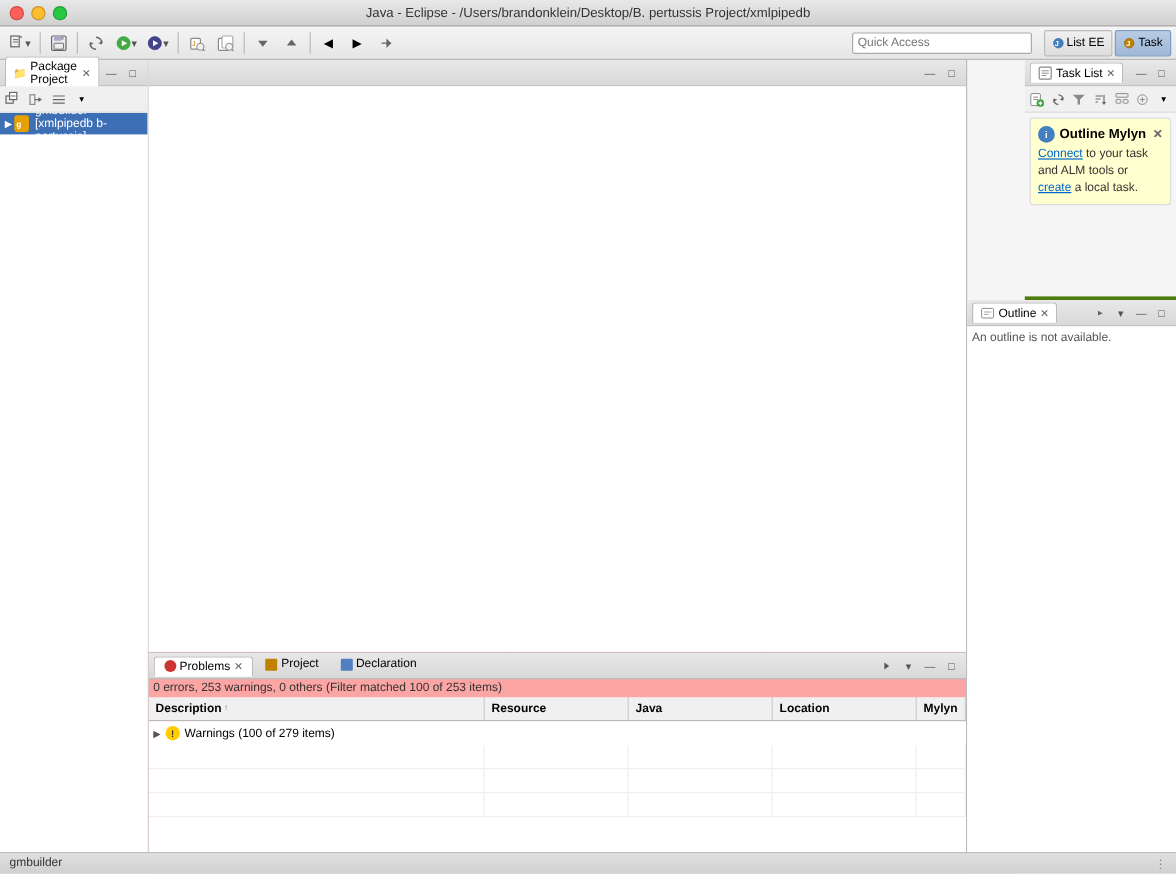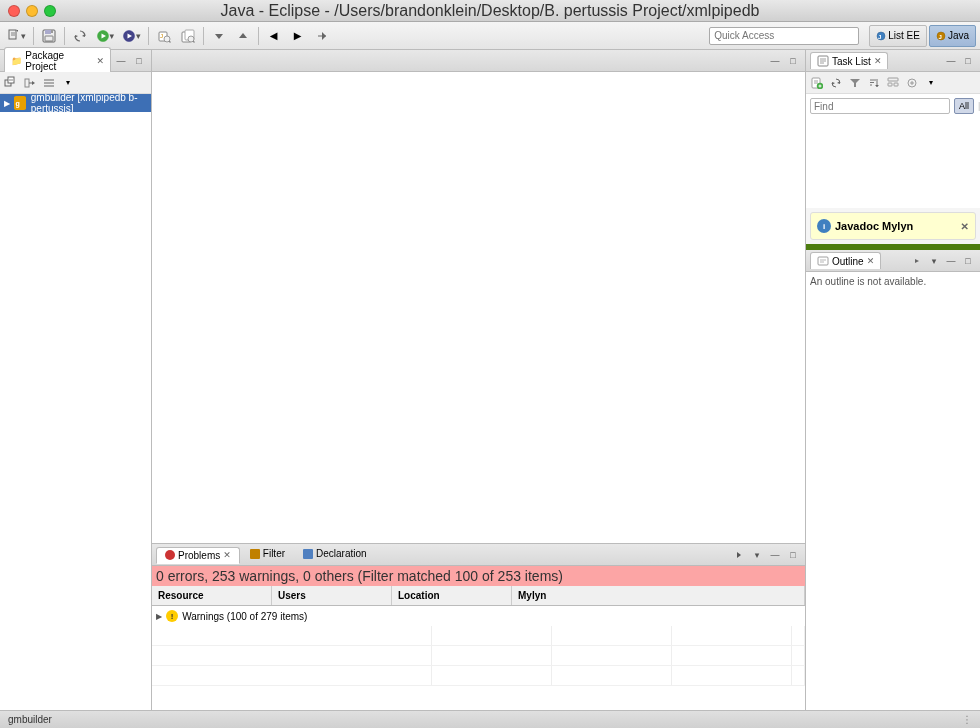--- a/index.html
+++ b/index.html
@@ -284,21 +284,21 @@
     .bottom-tab-icon.java {
       background: #c08000;
       border-radius: 1px;
     }
     .bottom-tab-icon.decl {
       background: #5080c0;
       border-radius: 1px;
     }
     .bottom-status {
       padding: 2px 4px;
-      font-size: 14px;
+      font-size: 10px;
       color: #333;
     }
     .bottom-table-header {
       display: flex;
       background: #f0f0f0;
       border-bottom: 1px solid #bbb;
       height: 20px;
     }
     .bottom-table-col {
       display: flex;
@@ -367,23 +367,24 @@
       width: 175px;
       display: flex;
       flex-direction: column;
       border-left: 1px solid #bbb;
       background: #f5f5f5;
     }
 
     
     #task-list-panel {
       height: 200px;
-      border-bottom: 6px solid #4d7c0f;
+      border-bottom: 3px solid #4d7c0f;
       display: flex;
       flex-direction: column;
+      margin-left: 48px;
     }
     #task-toolbar {
       height: 22px;
       background: #f0f0f0;
       border-bottom: 1px solid #ddd;
       display: flex;
       align-items: center;
       padding: 0 2px;
       gap: 1px;
     }
@@ -512,21 +513,21 @@
   </style>
 </head>
 <body>
 
 <div id="titlebar">
   <div class="traffic-lights">
     <div class="traffic-light tl-red"></div>
     <div class="traffic-light tl-yellow"></div>
     <div class="traffic-light tl-green"></div>
   </div>
-  <span style="font-size:16px;color:#333;">Java - Eclipse - /Users/brandonklein/Desktop/B. pertussis Project/xmlpipedb</span>
+  <span style="font-size:11px;color:#333;">Java - Eclipse - /Users/brandonklein/Desktop/B. pertussis Project/xmlpipedb</span>
 </div>
 
 <div id="main-toolbar">
 
   <button class="toolbar-btn">
     <svg width="14" height="14" viewBox="0 0 14 14">
         <rect x="2" y="1" width="7" height="9" fill="none" stroke="#666" stroke-width="1"></rect>
         <polygon points="9,1 11,1 11,3" fill="#666"></polygon>
         <line x1="4" y1="4" x2="8" y2="4" stroke="#666" stroke-width="0.8"></line>
         <line x1="4" y1="6" x2="8" y2="6" stroke="#666" stroke-width="0.8"></line>
@@ -622,21 +623,21 @@
         <circle cx="5" cy="5" r="4" fill="#4080c0" stroke="#306090" stroke-width="0.5"></circle>
         <text x="2" y="7.5" font-size="6" fill="white" font-weight="bold">J</text>
       </svg>
     <span>List EE</span>
   </button>
   <button class="perspective-btn active">
     <svg width="10" height="10" viewBox="0 0 10 10">
         <circle cx="5" cy="5" r="4" fill="#c08000" stroke="#906000" stroke-width="0.5"></circle>
         <text x="2.5" y="7.5" font-size="6" fill="white" font-weight="bold">J</text>
       </svg>
-    <span>Java</span>
+    <span>Task</span>
   </button>
 </div>
 
 <div id="main-layout">
 
   <div id="left-panel">
     <div class="panel-header">
       <div class="panel-tab">
         <span style="font-size:9px;">📁</span>
         <span>Package Project</span>
@@ -704,21 +705,21 @@
       <div class="bottom-panel-header">
 
         <div class="bottom-tab active">
           <div class="bottom-tab-icon"></div>
           <span>Problems</span>
           <span style="font-size:9px;color:#666;">✕</span>
         </div>
 
         <div class="bottom-tab">
           <div class="bottom-tab-icon java"></div>
-          <span>Filter</span>
+          <span>Project</span>
         </div>
 
         <div class="bottom-tab">
           <div class="bottom-tab-icon decl"></div>
           <span>Declaration</span>
         </div>
 
         <div style="margin-left:auto;display:flex;gap:2px;">
           <button class="panel-header-btn">
             <svg width="12" height="12" viewBox="0 0 12 12">
@@ -729,25 +730,29 @@
           <button class="panel-header-btn">—</button>
           <button class="panel-header-btn">□</button>
         </div>
       </div>
 
       <div class="bottom-status">
         <span>0 errors, 253 warnings, 0 others (Filter matched 100 of 253 items)</span>
       </div>
 
       <div class="bottom-table-header">
+        <div class="bottom-table-col col-description">
+          <span>Description</span>
+          <span class="sort-icon">↑</span>
+        </div>
         <div class="bottom-table-col col-resource">
           <span>Resource</span>
         </div>
         <div class="bottom-table-col col-path">
-          <span>Users</span>
+          <span>Java</span>
         </div>
         <div class="bottom-table-col col-location">
           <span>Location</span>
         </div>
         <div class="bottom-table-col col-type">
           <span>Mylyn</span>
         </div>
       </div>
 
       <div class="bottom-table-content">
@@ -845,34 +850,29 @@
         <button class="panel-toolbar-btn">
           <svg width="12" height="12" viewBox="0 0 12 12">
               <circle cx="6" cy="6" r="4" fill="none" stroke="#888" stroke-width="0.8"></circle>
               <line x1="6" y1="4" x2="6" y2="8" stroke="#888" stroke-width="0.8"></line>
               <line x1="4" y1="6" x2="8" y2="6" stroke="#888" stroke-width="0.8"></line>
             </svg>
         </button>
         <button class="panel-toolbar-btn" style="font-size:8px;">▾</button>
       </div>
 
-      <div class="task-content">
-        <div class="task-filter-row">
-          <input class="task-filter-input" placeholder="Find" style="">
-          <button class="task-filter-btn active">All</button>
-          <span style="font-size:9px;color:#bbb;">|</span>
-
-        </div>
-      </div>
 
       <div id="connect-mylyn">
         <div class="mylyn-header">
           <div class="mylyn-icon">i</div>
-          <span style="font-size:11px;font-weight:bold;">Javadoc Mylyn</span>
+          <span style="font-size:11px;font-weight:bold;">Outline Mylyn</span>
           <span class="mylyn-close">✕</span>
+        </div>
+        <div class="mylyn-text">
+          <span class="mylyn-link">Connect</span><span> to your task and ALM tools or </span><span class="mylyn-link">create</span><span> a local task.</span>
         </div>
       </div>
     </div>
 
     <div id="outline-panel">
       <div class="panel-header">
         <div class="panel-tab">
           <svg width="12" height="12" viewBox="0 0 12 12">
               <rect x="1" y="2" width="10" height="8" rx="1" fill="none" stroke="#888" stroke-width="0.8"></rect>
               <line x1="3" y1="5" x2="9" y2="5" stroke="#888" stroke-width="0.6"></line>

